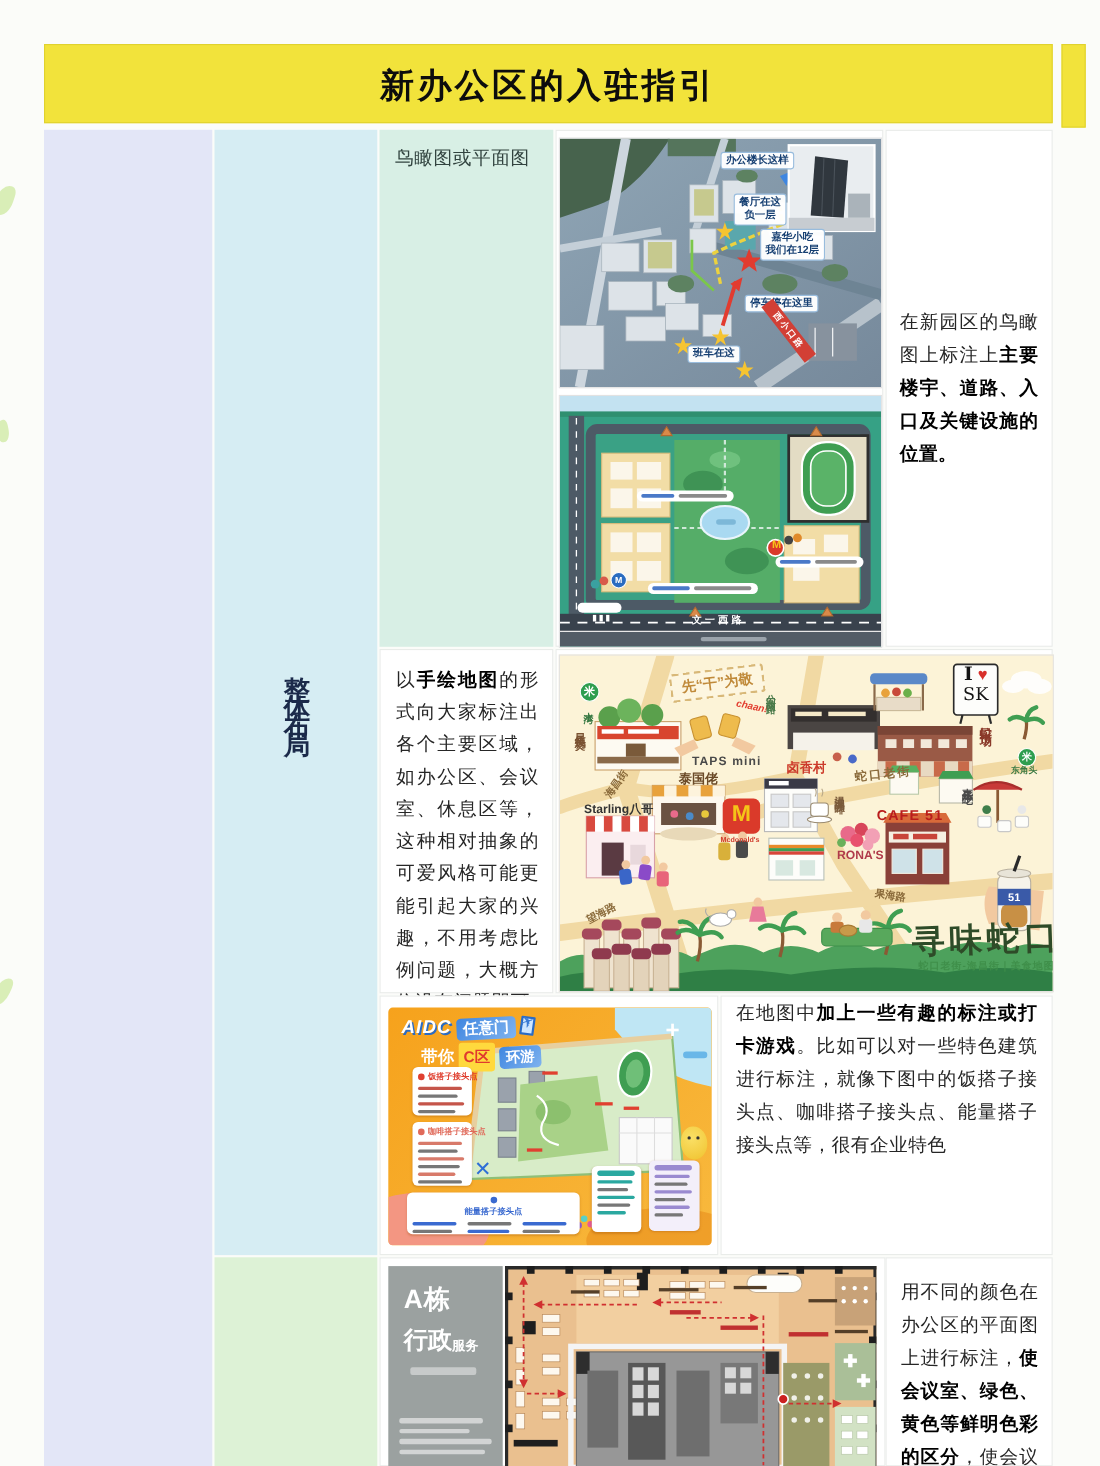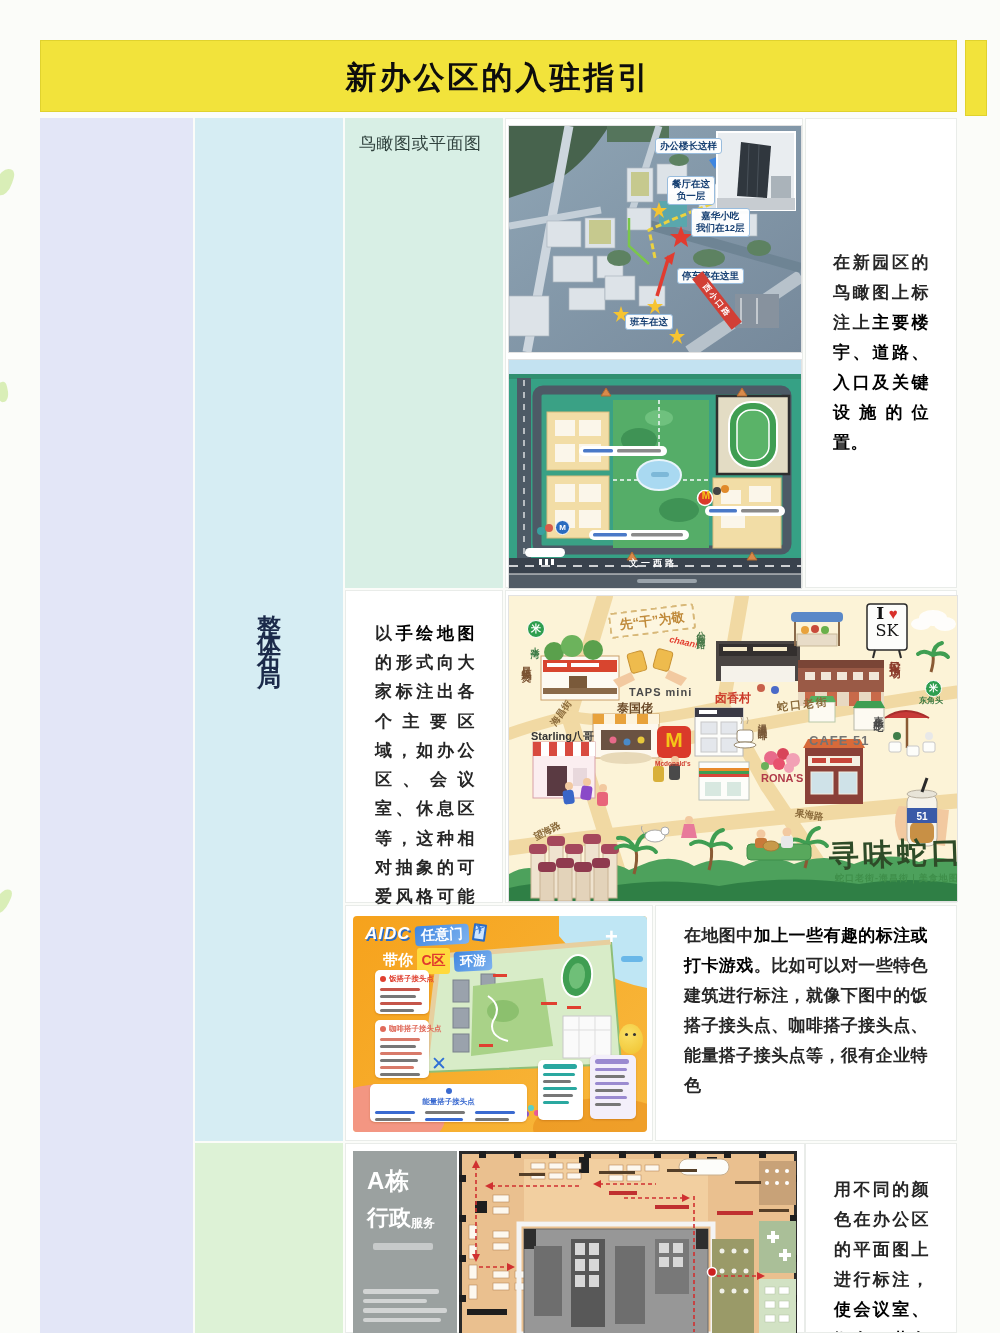--- a/index.html
+++ b/index.html
@@ -1,21 +1,21 @@
 <!DOCTYPE html>
 <html><head>
 <meta charset="utf-8">
 <style>
   html,body{margin:0;padding:0;}
   body{width:1000px;height:1333px;background:#fbfcf9;font-family:"Liberation Sans","DejaVu Sans",sans-serif;position:relative;overflow:hidden;}
   .abs{position:absolute;box-sizing:border-box;}
   
   .cell{position:absolute;box-sizing:border-box;background:#fff;border:1px solid #e9ece9;}
   .cell.colored{border:none;}
-  .para{margin:15px;font-size:17px;line-height:1.76;color:#262626;text-align:justify;letter-spacing:.4px;font-weight:bold;}
+  .para{margin:0;font-size:17px;line-height:1.76;color:#262626;text-align:justify;letter-spacing:.4px;}
   .para b{color:#000;}
   .leaf{position:absolute;background:#cde9a0;border-radius:70% 30% 60% 40%;opacity:.75;}
   
   .hdr{position:absolute;background:#f2e33b;border:1px solid #e0d22e;box-sizing:border-box;}
   .hdr h1{margin:0;text-align:center;font-size:31px;font-weight:bold;color:#0d0d0d;line-height:74px;letter-spacing:3px;}
   
   .vlabel{writing-mode:vertical-rl;font-size:24px;font-weight:bold;color:#1b2a4a;letter-spacing:17px;}
   
   .imgbox{position:absolute;overflow:hidden;background:#fff;border:1px solid #e2e2e2;}
   .imgbox svg{position:absolute;left:0;top:0;}
@@ -491,21 +491,21 @@
     <div class="abs" style="left:359px;top:9px;width:38px;height:44px;text-align:center;line-height:1.05;">
       <span style="font-family:'DejaVu Serif',serif;font-weight:bold;font-size:17px;color:#141414;">I</span>
       <span style="font-size:15px;color:#d8302a;">♥</span><br>
       <span style="font-family:'DejaVu Serif',serif;font-weight:normal;font-size:16px;color:#141414;">SK</span></div>
     <div class="hml" style="left:108px;top:106px;font-size:12px;color:#6b4a28;">泰国佬</div>
     <div class="hml" style="left:22px;top:134px;font-size:11px;color:#333;">Starling八哥</div>
     <div class="abs" style="left:148px;top:132px;width:34px;text-align:center;color:#f5c518;font-weight:900;font-size:21px;">M</div>
     <div class="hml" style="left:146px;top:164px;font-size:6.5px;color:#d04030;">Mcdonald's</div>
     <div class="hml" style="left:268px;top:102px;transform:rotate(-6deg);font-size:11px;color:#8a6a3a;letter-spacing:2px;">蛇口老街</div>
     <div class="hml vert" style="left:248px;top:120px;font-size:9.5px;color:#7a5a3a;">漫漫咖啡</div>
-    <div class="hml" style="left:300px;top:138px;font-size:13px;color:#737373;letter-spacing:1px;">CAFE 51</div>
+    <div class="hml" style="left:288px;top:138px;font-size:13px;color:#b91c1c;letter-spacing:1px;">CAFE 51</div>
     <div class="hml" style="left:252px;top:176px;font-size:11px;color:#b03a4a;">RONA'S</div>
     <div class="hml" style="left:38px;top:112px;transform:rotate(-55deg);font-size:9.5px;color:#8a6a3a;">海昌街</div>
     <div class="hml" style="left:24px;top:230px;transform:rotate(-28deg);font-size:9.5px;color:#8a6a3a;">望海路</div>
     <div class="hml" style="left:286px;top:214px;transform:rotate(8deg);font-size:9.5px;color:#8a6a3a;">果海路</div>
     <div class="abs" style="left:320px;top:238px;font-family:'DejaVu Serif',serif;font-weight:bold;font-size:30px;color:#2e4b28;letter-spacing:4px;transform:rotate(-2deg);white-space:nowrap;">寻味蛇口</div>
     <div class="abs" style="left:326px;top:276px;font-size:9px;font-weight:bold;color:#3f8f4a;letter-spacing:1px;white-space:nowrap;">蛇口老街-海昌街｜美食地图</div>
     <div class="abs" style="left:398px;top:215px;width:30px;text-align:center;color:#fff;font-weight:bold;font-size:10px;">51</div>
   </div>
 </div>
 

